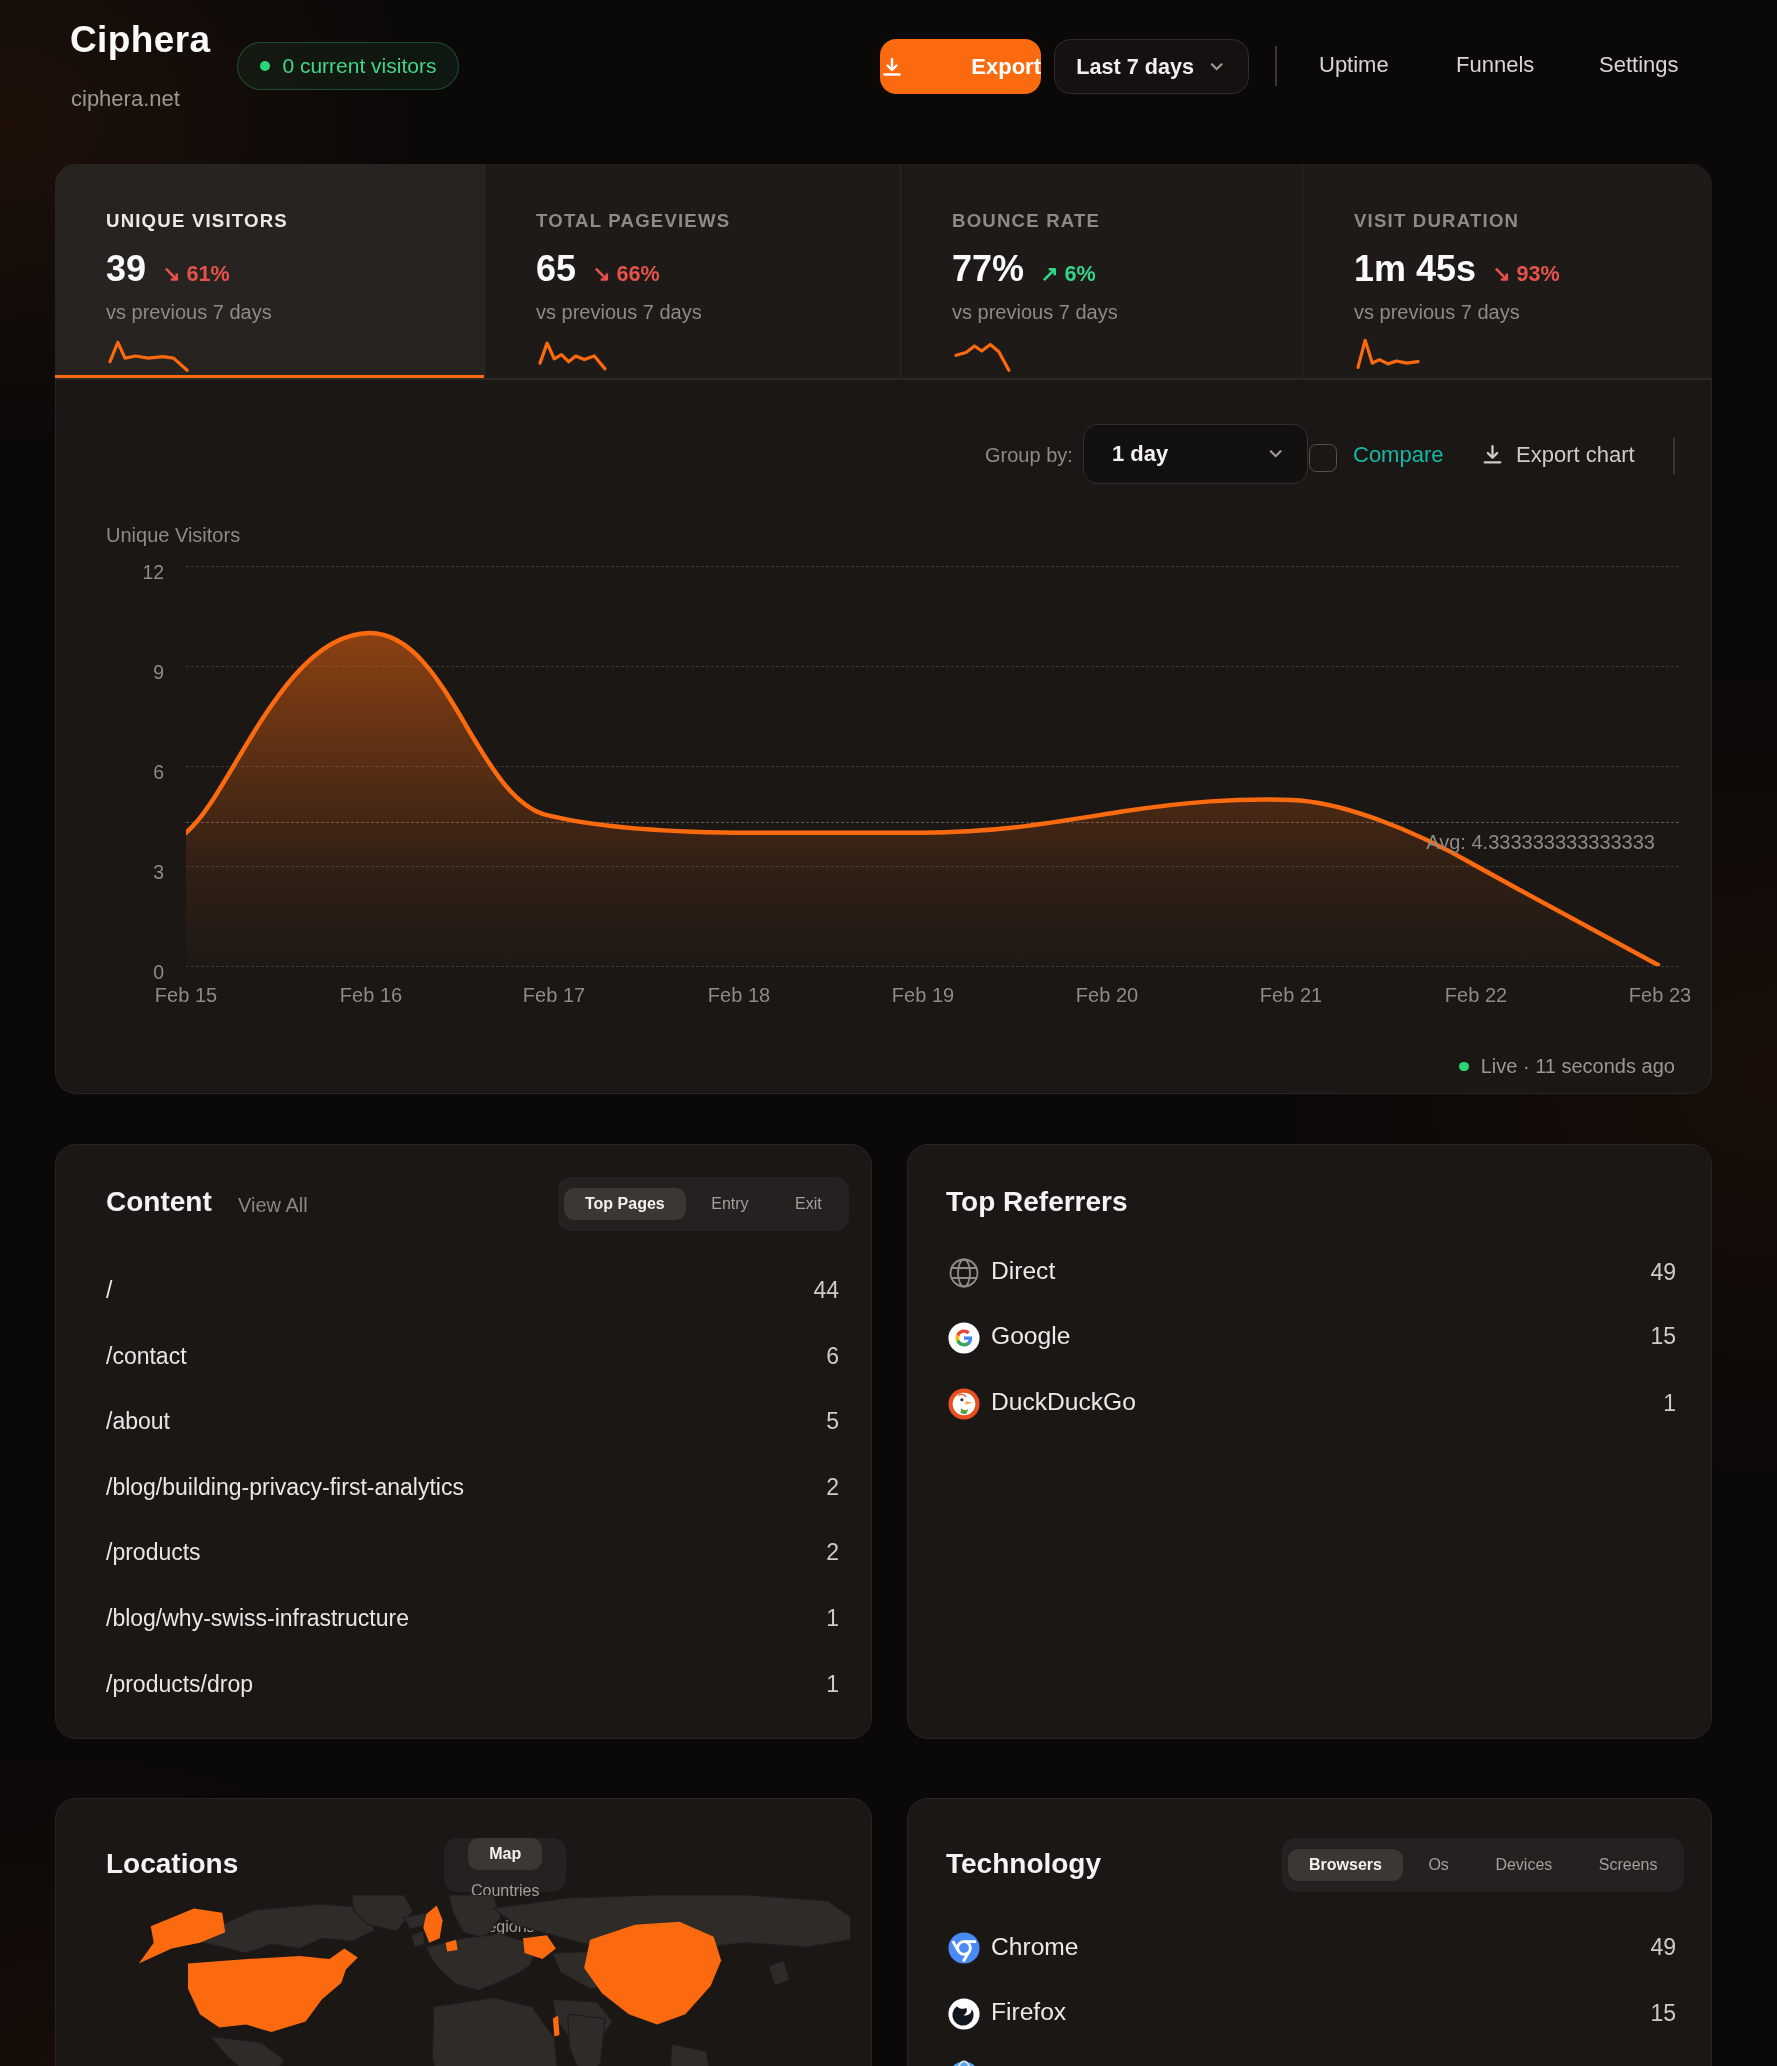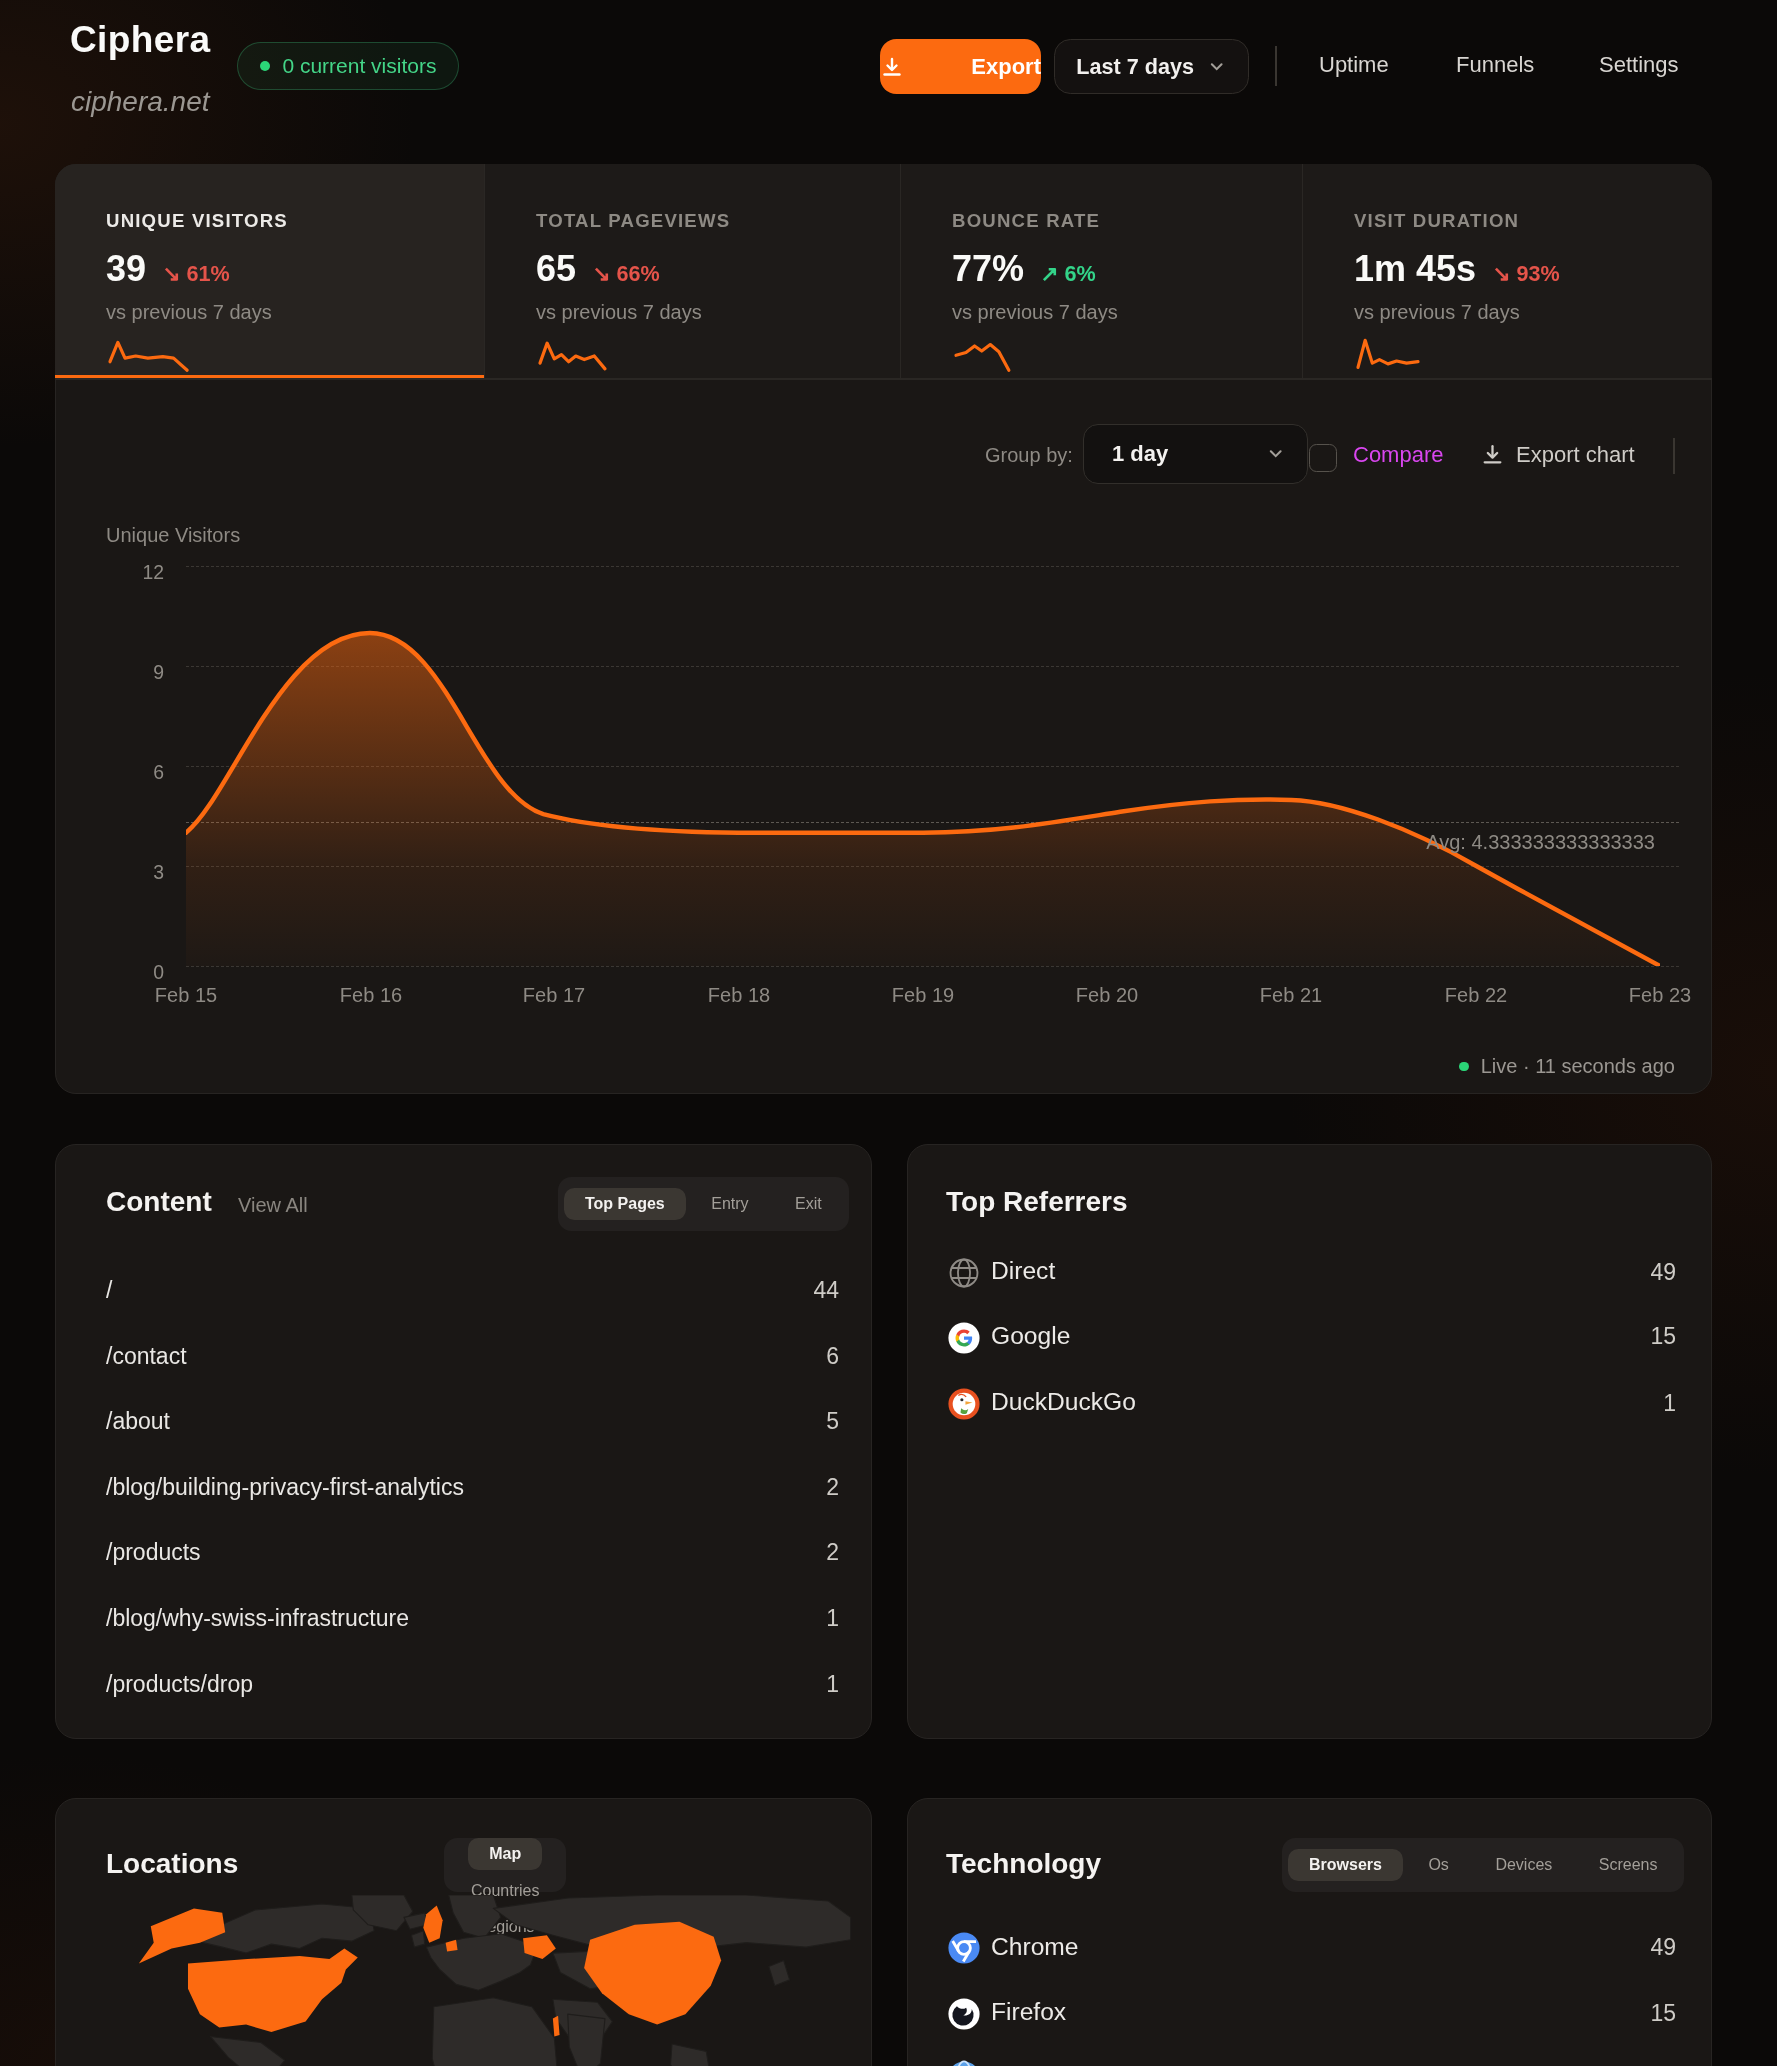--- a/index.html
+++ b/index.html
@@ -12,21 +12,21 @@
       radial-gradient(670px 521px at 0% 6%, rgba(74,34,12,.30), transparent 62%),
       radial-gradient(819px 670px at 100% 52%, rgba(66,28,10,.26), transparent 60%),
       radial-gradient(670px 521px at 4% 100%, rgba(66,28,10,.22), transparent 60%);
     color:#e9e7e4;
   }
   .abs { position:absolute; }
   .panel { position:absolute; background:#1a1715; border:0.7px solid #272422; border-radius:21px; }
 
   
   .brand-title { left:70px; top:19.4px; font-size:37px; font-weight:700; color:#fafaf9; letter-spacing:0.4px; }
-  .domain { left:71px; top:86px; font-size:28px; color:#9b9792;font-style:italic; }
+  .domain { left:71px; top:86px; font-size:22px; color:#9b9792; }
   .badge {
     left:237px; top:42px; height:48px; padding:0 22px; display:flex; align-items:center; gap:12px;
     background:rgba(24,62,38,.28); border:1.1px solid rgba(64,197,125,.30); border-radius:25px;
   }
   .badge .dot { width:10.4px; height:10.4px; border-radius:50%; background:#2bd577; }
   .badge span { font-size:21px; color:#44d588; }
   .export-btn {
     left:880px; top:39px; width:161px; height:55px; border-radius:16.4px; background:#fc6a10;
     display:flex; align-items:center; justify-content:space-between; gap:10.4px; cursor:pointer;
   }
@@ -166,21 +166,21 @@
 <div class="abs stats-underline"></div>
 
 <div class="abs ctrl-label" style="left:985px; top:444px;">Group by:</div>
 <div class="abs groupby-dd">
   <span>1 day</span>
   <svg width="19.4" height="19.4" viewBox="0 0 24 24" fill="none" stroke="#a39f99" stroke-width="2.6" stroke-linecap="round">
       <path d="M6 9l6 6 6-6"></path>
     </svg>
 </div>
 <div class="abs checkbox"></div>
-<div class="abs ctrl-label" style="left:1353px; top:442px; font-size:22px; color:#d946ef;">Compare</div>
+<div class="abs ctrl-label" style="left:1353px; top:442px; font-size:22px; color:#14b8a6;">Compare</div>
 <svg class="abs" style="left:1480px; top:442px;" width="25" height="25" viewBox="0 0 24 24" fill="none" stroke="#cfccc7" stroke-width="2.2" stroke-linecap="round" stroke-linejoin="round">
   <path d="M12 4v10"></path>
     <path d="M7.5 10.5 12 15l4.5-4.5"></path>
     <path d="M4.5 19.5h15"></path>
 </svg>
 <div class="abs ctrl-label" style="left:1516px; top:442px; font-size:22px; color:#cfccc7;">Export chart</div>
 <div class="abs vdiv" style="left:1673px; top:438px; height:36px;"></div>
 
 <div class="abs axis-title">Unique Visitors</div>
 

